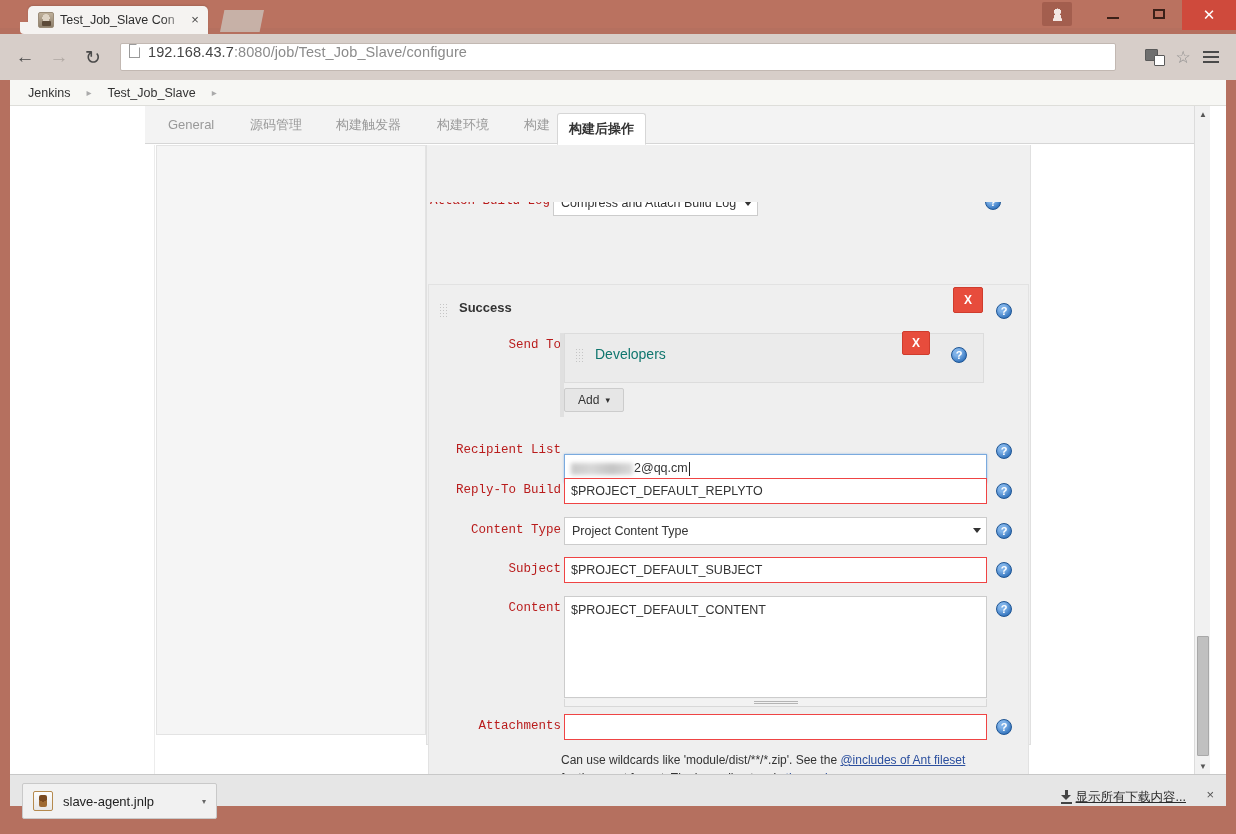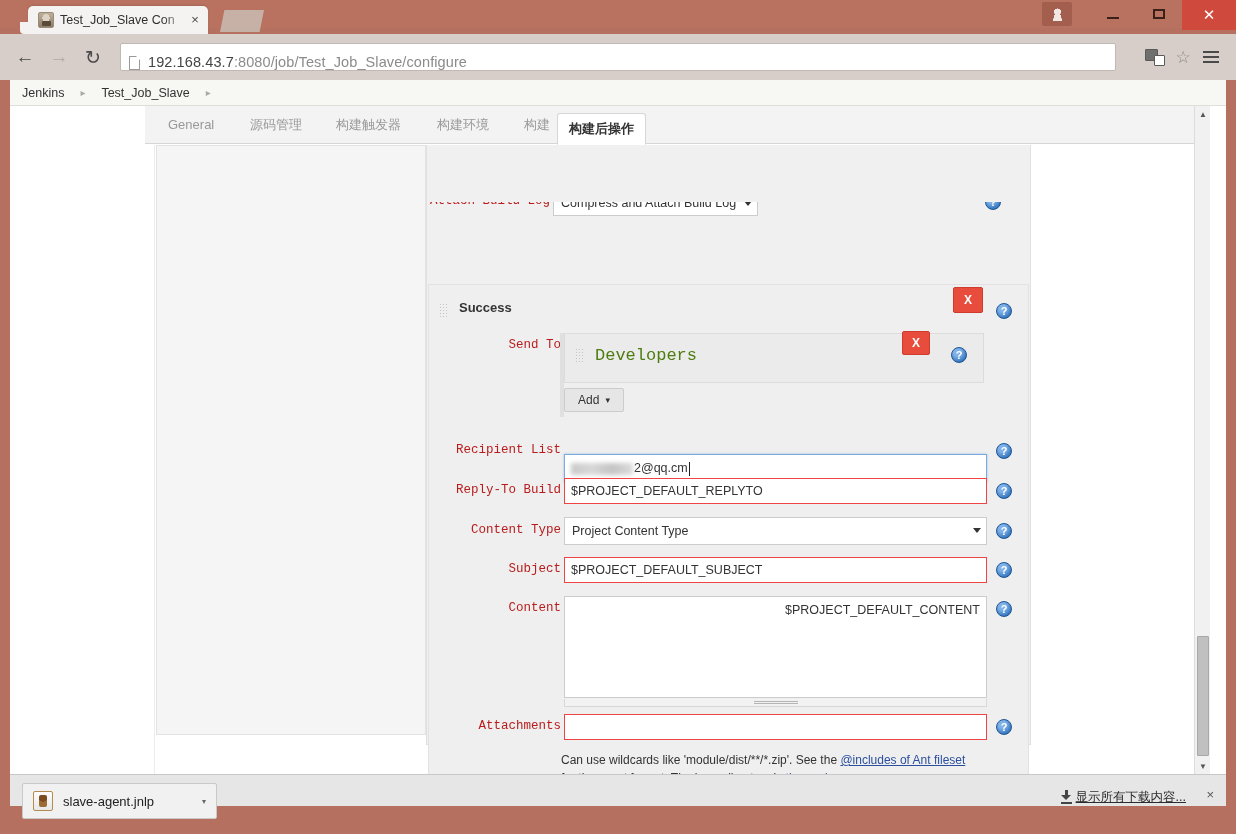--- a/index.html
+++ b/index.html
@@ -109,21 +109,21 @@
   }
   .nav-btn {
     width: 30px; height: 30px; margin: 0 2px;
     display: flex; align-items: center; justify-content: center;
     font-size: 19px; color: #4a4a4a; cursor: pointer;
   }
   .nav-btn.disabled { color: #b0a8a3; }
   #url-bar {
     flex: 1 1 auto; height: 28px; margin: 0 24px 0 10px;
     background: #fff; border: 1px solid #c2b8b2; border-radius: 2px;
-    display: flex; align-items: flex-end; padding: 0 6px;
+    display: flex; align-items: flex-start; padding: 0 6px;
   }
   #page-icon {
     width: 11px; height: 14px; flex: 0 0 11px; margin: 0 8px 0 2px;
     border: 1px solid #9a9a9a; background: #fff; position: relative;
   }
   #page-icon::after {
     content: ""; position: absolute; right: -1px; top: -1px;
     border-left: 4px solid transparent; border-top: 4px solid #fff;
     border-right: 0; border-bottom: 4px solid transparent;
   }
@@ -141,21 +141,21 @@
   #menu-icon { display:flex; flex-direction:column; justify-content:center; gap:3px; }
   #menu-icon i { display:block; width:16px; height:2px; background:#4a4a4a; }
 
   
   #breadcrumb-bar {
     position: absolute; left: 10px; top: 80px;
     width: 1216px; height: 26px;
     background: #f7f7f4;
     border-bottom: 1px solid #dededa;
     display: flex; align-items: center;
-    padding-left: 8px; gap: 0;
+    padding-left: 14px; gap: 0;
   }
   .crumb { font-size: 12.5px; color: #333; padding: 0 4px; cursor: pointer; }
   .crumb-sep { color: #aaa; font-size: 10px; margin: 0 12px; }
 
   
   #viewport {
     position: absolute; left: 10px; top: 106px;
     width: 1216px; height: 668px;
     background: #ffffff;
     overflow: hidden;
@@ -485,21 +485,21 @@
 
         <span class="grip" style="position:absolute; left:10px; top:18px;"></span>
         <span style="position:absolute; left:30px; top:15px; font-size:13px; font-weight:bold; color:#333;">Success</span>
         <span class="x-btn" style="position:absolute; left:524px; top:2px; width:30px; height:26px; line-height:24px;">X</span>
         <span class="help-icon" style="position:absolute; left:567px; top:18px;">?</span>
 
         <span class="f-label" style="position:absolute; left:0; top:53px;">Send To</span>
         <div id="sendto-rail"></div>
         <div id="sendto-box">
           <span class="grip" style="position:absolute; left:10px; top:14px;"></span>
-          <span style="position:absolute; left:30px; top:12px; font-size:17px; color:#4d7c0f;font-family:Liberation Mono, monospace;">Developers</span>
+          <span style="position:absolute; left:30px; top:12px; font-size:14px; color:#0f766e;">Developers</span>
           <span class="x-btn" style="position:absolute; left:337px; top:-3px; width:28px; height:24px; line-height:22px;">X</span>
         </div>
         <span class="help-icon" style="position:absolute; left:522px; top:62px;">?</span>
         <div id="add-btn">
           <span>Add</span>
           <span class="chev">▾</span>
         </div>
 
         <div class="field-row" style="top:153px">
           <span class="f-label" style="top:5px">Recipient List</span>
@@ -525,21 +525,21 @@
         </div>
 
         <div class="field-row" style="top:272px">
           <span class="f-label" style="top:5px">Subject</span>
           <span class="f-input" style="top:0; width:423px;">$PROJECT_DEFAULT_SUBJECT</span>
           <span class="help-icon" style="left:567px; top:5px;">?</span>
         </div>
 
         <div class="field-row" style="top:311px">
           <span class="f-label" style="top:5px">Content</span>
-          <div id="content-textarea" style="top:0;text-align:right;">$PROJECT_DEFAULT_CONTENT</div>
+          <div id="content-textarea" style="top:0;">$PROJECT_DEFAULT_CONTENT</div>
           <div id="content-resize" style="left:135px; top:103px;">
             <span class="bar"></span>
           </div>
           <span class="help-icon" style="left:567px; top:5px;">?</span>
         </div>
 
         <div class="field-row" style="top:429px">
           <span class="f-label" style="top:5px">Attachments</span>
           <span class="f-input" style="top:0; width:423px;"></span>
           <span class="help-icon" style="left:567px; top:5px;">?</span>

